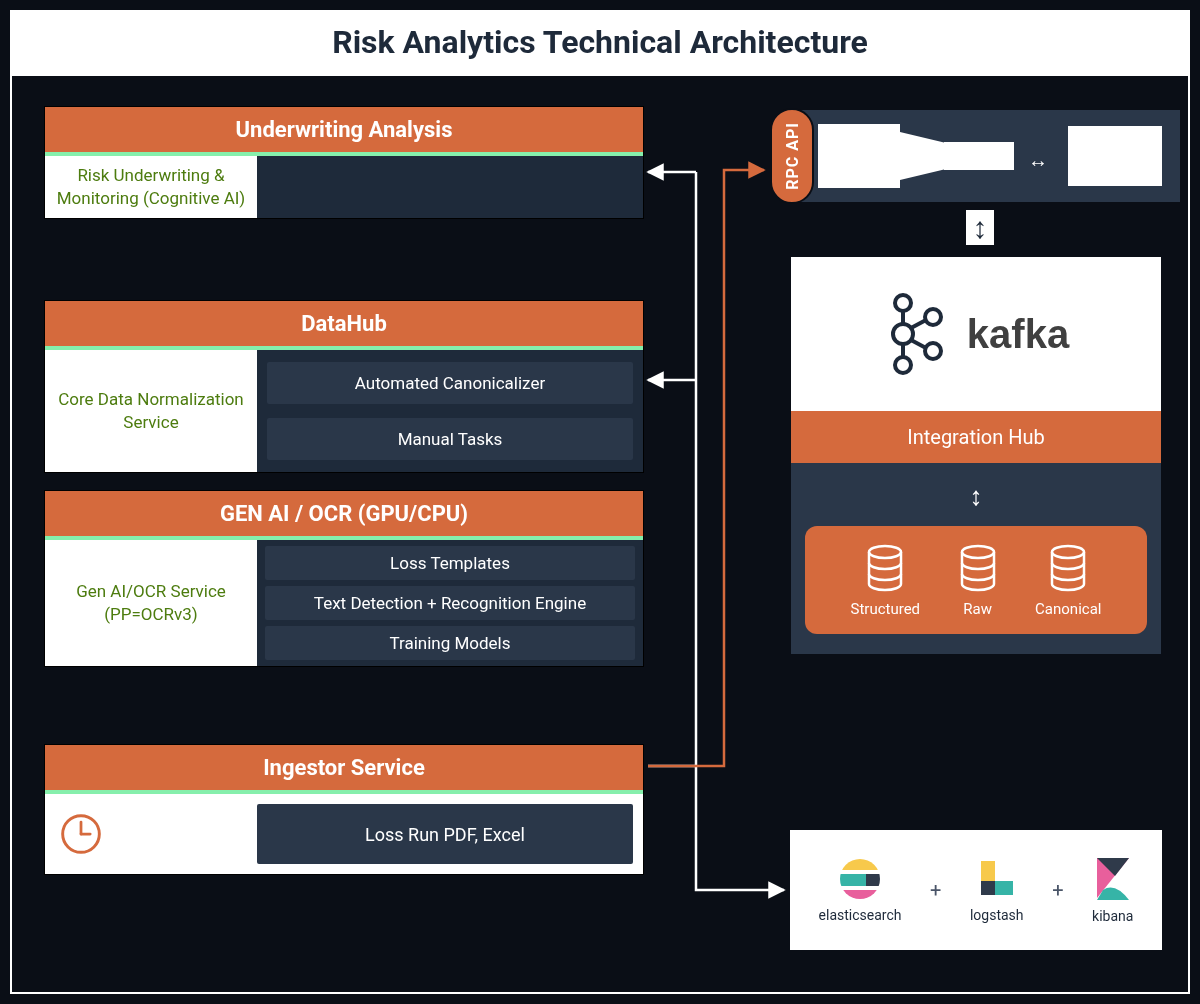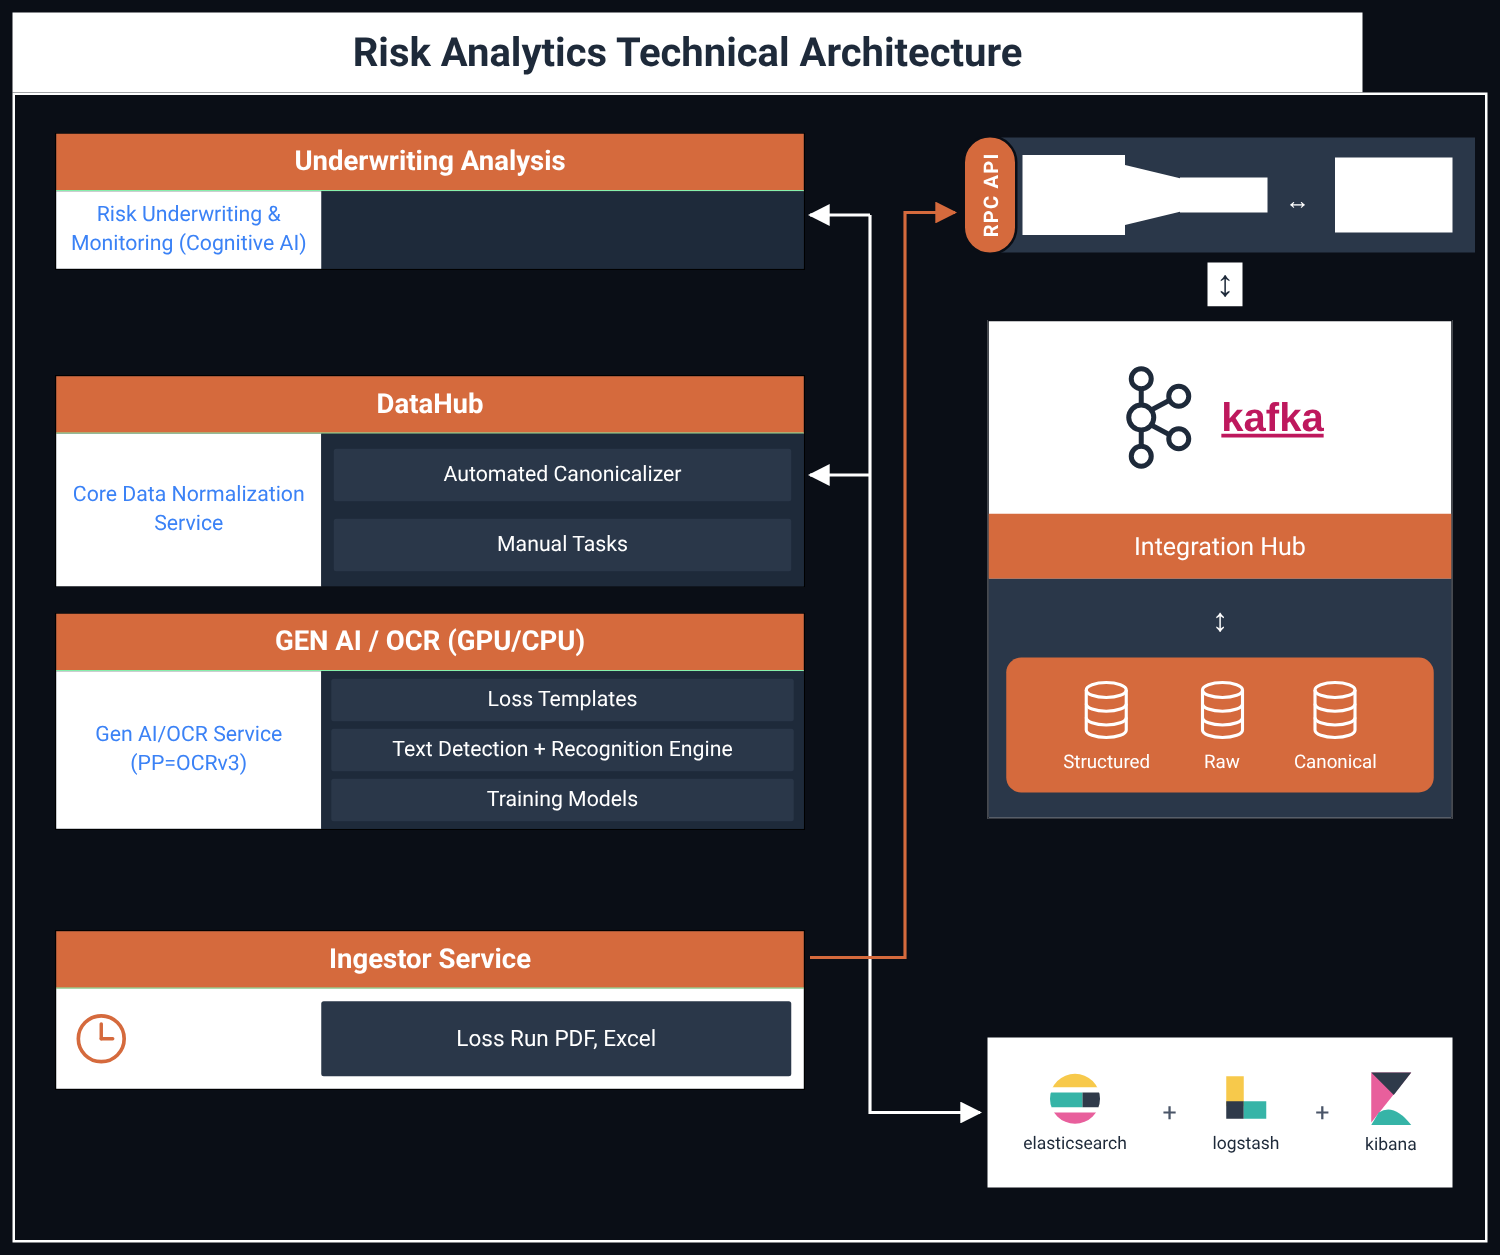--- a/index.html
+++ b/index.html
@@ -13,21 +13,21 @@
   }
   .canvas {
     position: relative;
     width: 100%;
     height: 100%;
   }
   .abs { position: absolute; }
 
   
   .title-bar {
-    left: 10px; top: 10px; width: 1080px; height: 64px;
+    left: 10px; top: 10px; width: 1180px; height: 64px;
     background: #ffffff;
     display: flex; align-items: center; justify-content: center;
   }
   .title-bar h1 {
     color: #1e2a3a;
     font-weight: 700;
     font-size: 32px;
   }
 
   
@@ -43,30 +43,30 @@
     border: 1px solid #000;
     background: #1e2a3a;
   }
   .module-header {
     background: #d56a3d;
     color: #ffffff;
     text-align: center;
     font-weight: 700;
     font-size: 22px;
     padding: 10px 8px;
-    border-bottom: 1px solid #86efac;
+    border-bottom: 4px solid #86efac;
   }
   .module-body {
     display: flex;
     background: #1e2a3a;
   }
   .module-left {
     width: 212px;
     background: #ffffff;
-    color: #3b82f6;
+    color: #4d7c0f;
     display: flex;
     align-items: center;
     justify-content: center;
     text-align: center;
     padding: 8px;
     font-size: 17px;
     line-height: 1.35;
   }
   .module-right {
     flex: 1;
@@ -135,21 +135,21 @@
     background: #ffffff;
     display: flex; flex-direction: column;
     border: 1px solid #0a0e16;
   }
   .kafka-area {
     height: 154px;
     display: flex; align-items: center; justify-content: center; gap: 18px;
     color: #1e2a3a;
   }
   .kafka-word {
-    font-size: 32px; font-weight: 600; color: #be185d; font-family: Helvetica, Arial, sans-serif; text-decoration: underline;
+    font-size: 40px; font-weight: 600; color: #404040; font-family: Helvetica, Arial, sans-serif;
   }
   .int-hub-bar {
     background: #d56a3d; color: #fff; text-align: center;
     font-size: 20px; padding: 14px 8px;
   }
   .hub-bottom {
     background: #2a3749; padding: 18px 14px 20px 14px;
     display: flex; flex-direction: column; align-items: center; gap: 14px;
   }
   .db-row {

